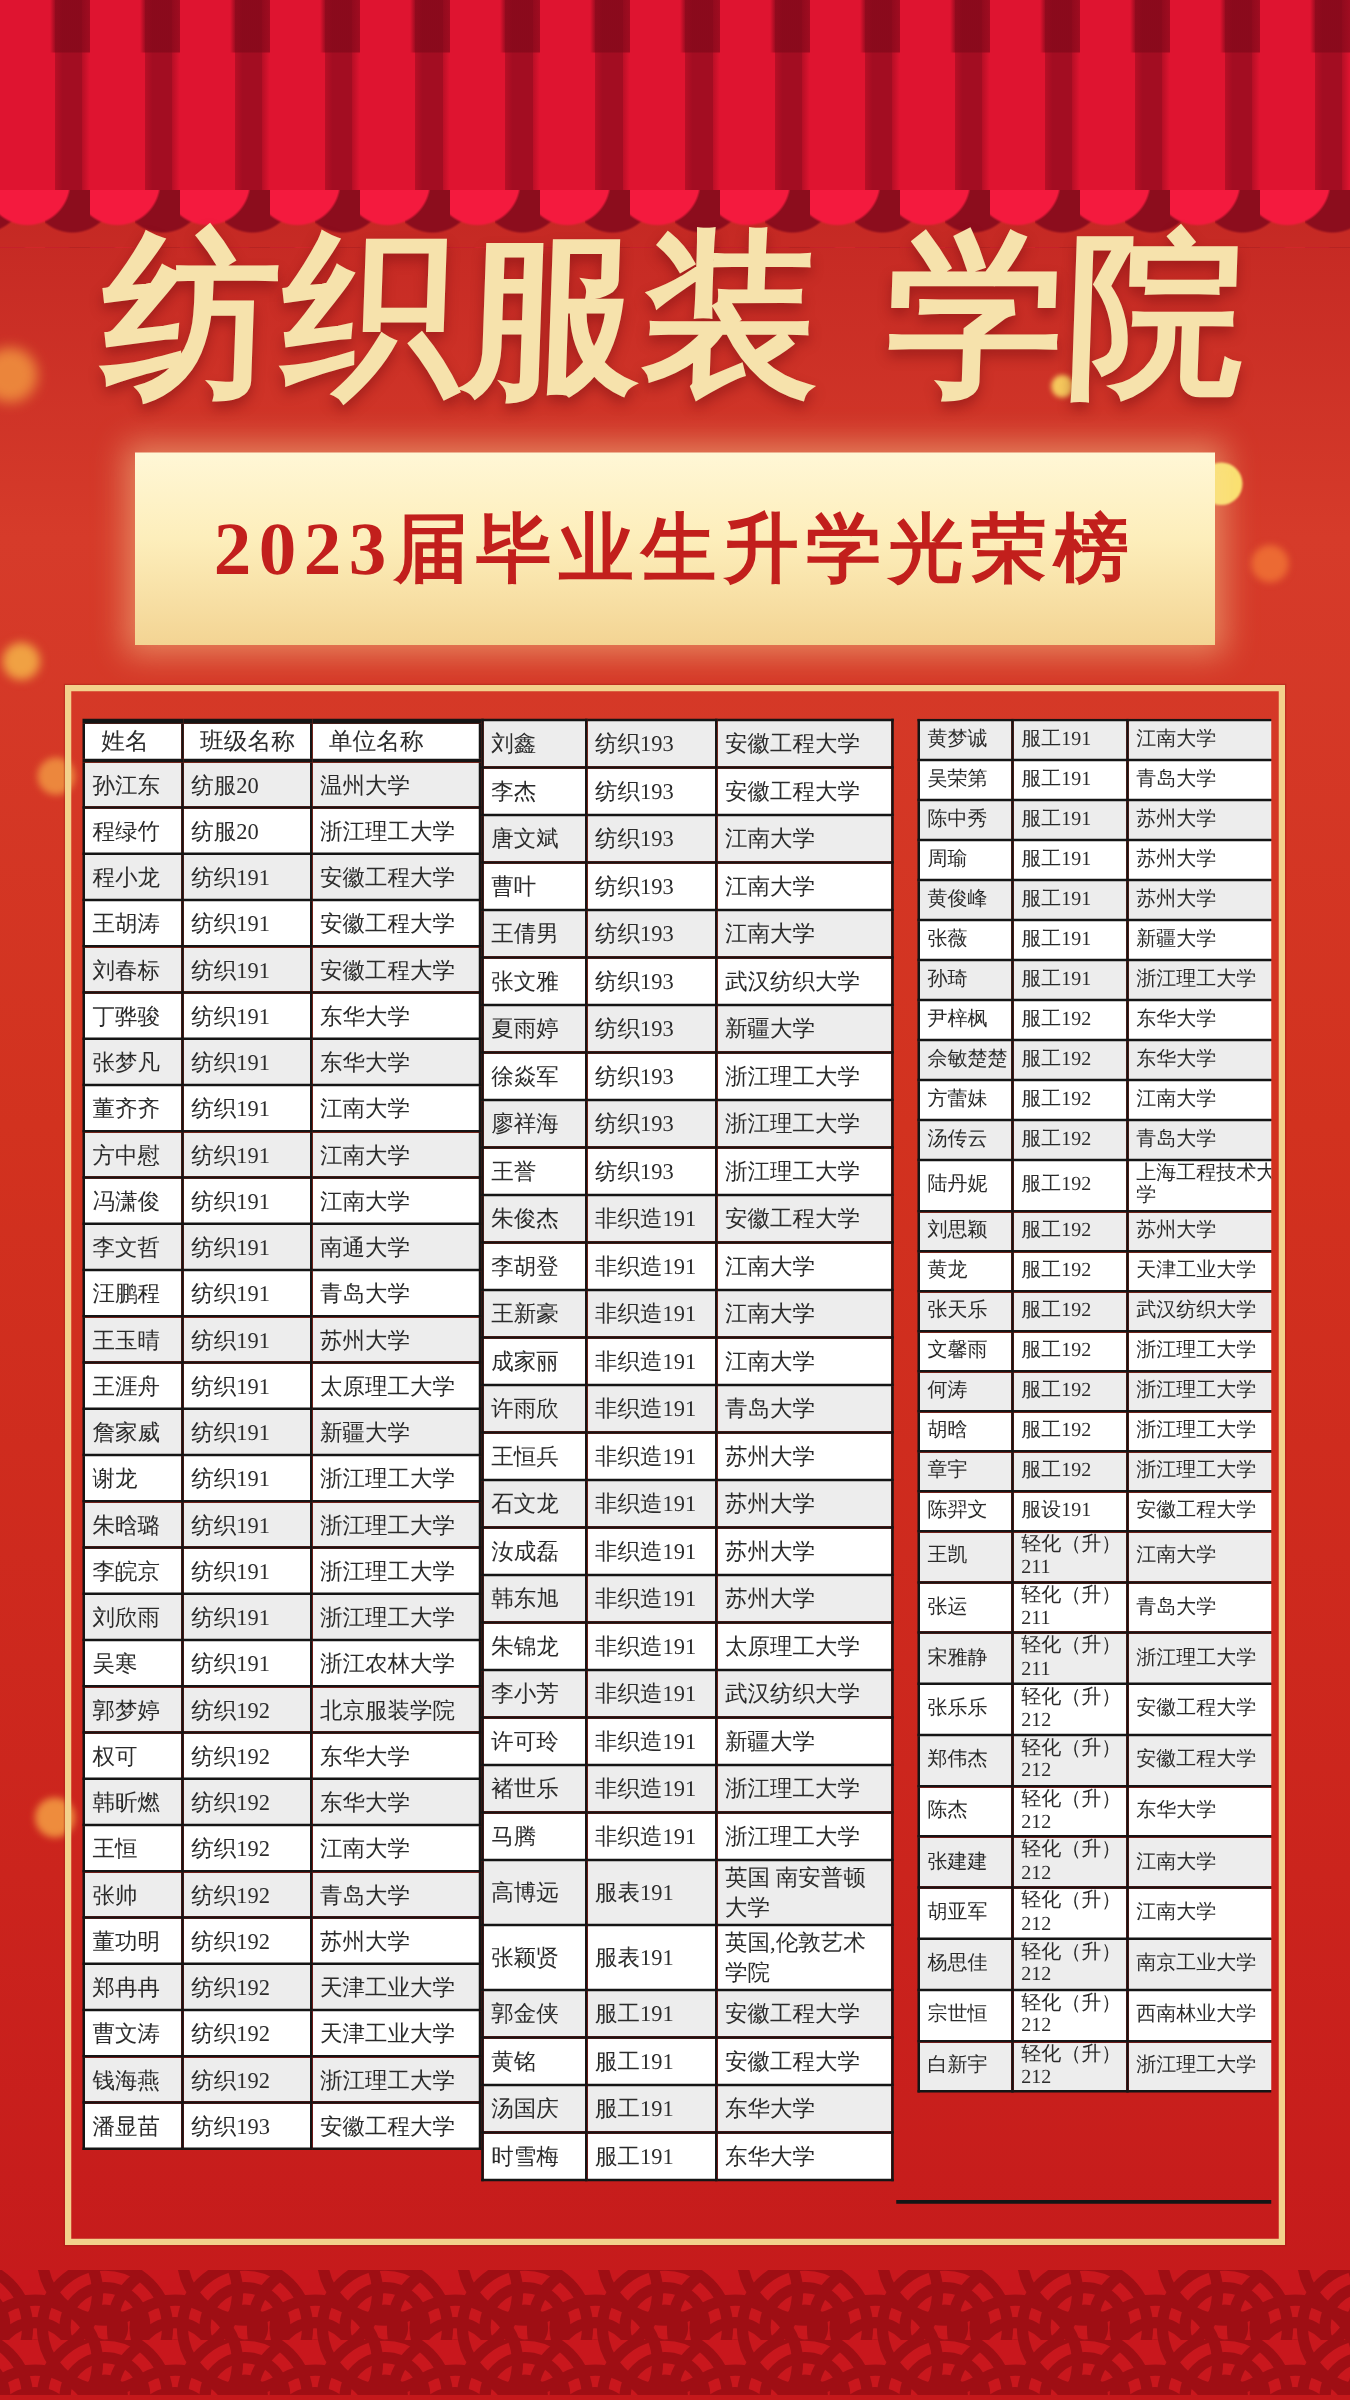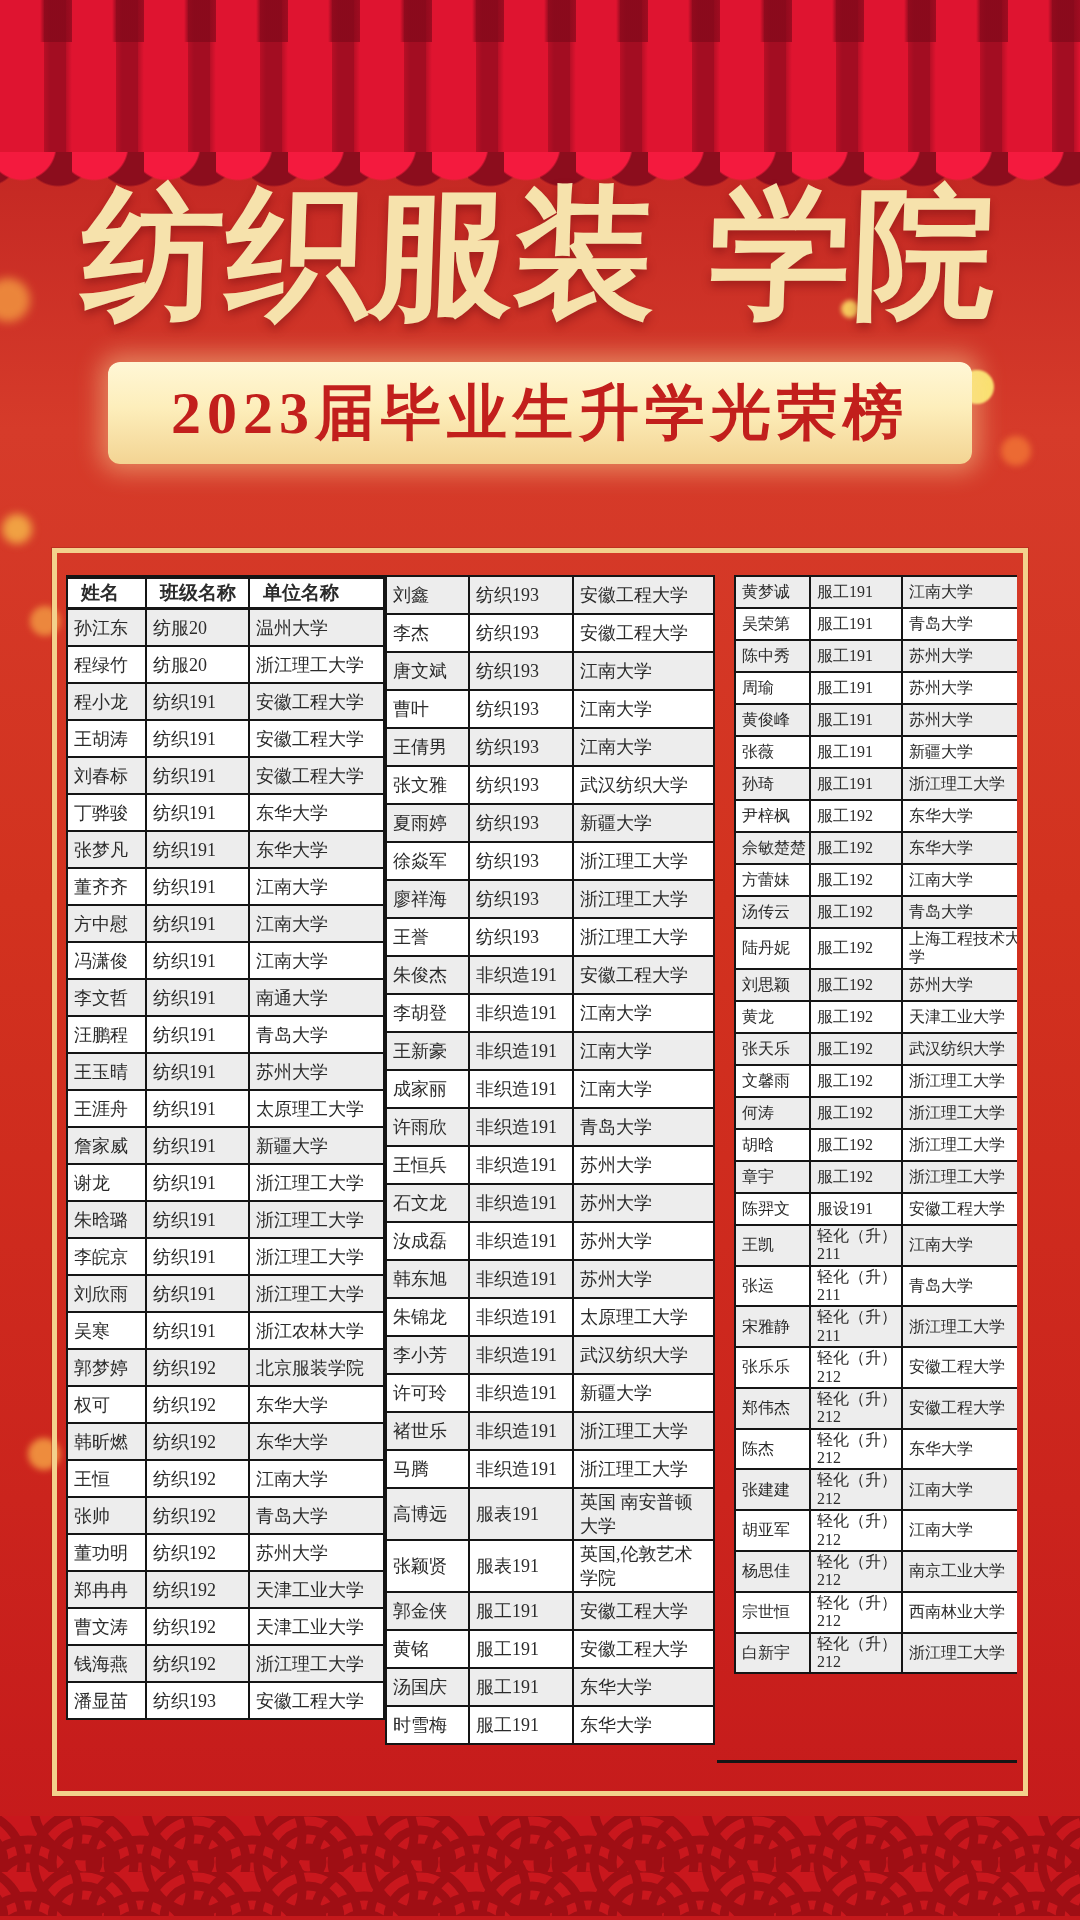--- a/index.html
+++ b/index.html
@@ -28,42 +28,42 @@
   .b5{left:1001px;top:436px;width:30px;height:30px;background:#ec6a33;filter:blur(3px);}
   .b6{left:2px;top:514px;width:30px;height:30px;background:#f0a143;filter:blur(4px);}
   .b7{left:28px;top:1438px;width:32px;height:32px;background:#f0923f;filter:blur(3px);opacity:.95;}
   .b8{left:30px;top:606px;width:30px;height:30px;background:#ef9040;filter:blur(3px);opacity:.9;}
   
   .title{position:absolute;top:178px;left:0;width:100%;margin:0;text-align:center;
     font-family:"DejaVu Serif","Liberation Serif",serif;font-weight:700;font-size:142px;line-height:1.05;
     color:#f6e2ac;letter-spacing:2px;white-space:nowrap;
     text-shadow:0 5px 10px rgba(110,10,15,.45);transform:skewX(-2deg);}
   
-  .banner{position:absolute;top:362px;left:108px;width:864px;height:102px;
-    display:flex;align-items:center;justify-content:center;border-radius:12px;
+  .banner{position:absolute;top:362px;left:108px;width:864px;height:154px;
+    display:flex;align-items:center;justify-content:center;border-radius:0;
     background:linear-gradient(180deg,#fff7d6 0%,#fdeebb 45%,#f3d493 100%);
     box-shadow:0 0 24px 8px rgba(250,225,160,.45);}
   .banner span{font-family:"Liberation Serif",serif;font-weight:700;font-size:60px;
     color:#c21f1c;letter-spacing:6px;white-space:nowrap;}
   
   .frame{position:absolute;left:52px;top:548px;width:966px;height:1238px;
     border:5px solid #f3d18c;box-shadow:0 0 0 1px rgba(150,30,20,.35);}
   
   .tables-clip{position:absolute;left:57px;top:553px;width:966px;height:1238px;overflow:hidden;}
   table{border-collapse:collapse;table-layout:fixed;position:absolute;background:transparent;}
   #t1{left:9px;top:22px;width:317px;}
   #t2{left:328px;top:22px;width:328px;}
   .t3wrap{position:absolute;left:660px;top:22px;width:300px;height:1185px;overflow:hidden;border-bottom:3px solid #151515;}
   #t3{left:0;top:0;width:298px;position:relative;margin-left:17px;}
   #t1 col.c1{width:79px;}  #t1 col.c2{width:103px;} #t1 col.c3{width:135px;}
   #t2 col.c1{width:83px;}  #t2 col.c2{width:104px;} #t2 col.c3{width:141px;}
   #t3 col.c1{width:75px;}  #t3 col.c2{width:92px;}  #t3 col.c3{width:131px;}
   th,td{border:2px solid #151515;padding:1px 3px 1px 6px;text-align:left;vertical-align:middle;
     font-family:"Liberation Serif",serif;color:#2b2b2b;overflow:hidden;}
-  th{font-family:"Liberation Sans",sans-serif;font-weight:700;font-size:19px;background:#ffffff;height:26px;border-top-width:4px;border-bottom-width:3px;padding-left:13px;}
+  th{font-family:"Liberation Sans",sans-serif;font-weight:400;font-size:19px;background:#ffffff;height:26px;border-top-width:4px;border-bottom-width:3px;padding-left:13px;}
   #t1 td,#t2 td{font-size:18px;}
   #t1 td{height:33px;}
   #t2 td{height:34px;}
   #t3 td{font-size:16px;height:28px;line-height:1.15;}
   tbody tr:nth-child(odd) td{background:#ededed;}
   tbody tr:nth-child(even) td{background:#ffffff;}
   #t1 tbody tr:nth-child(odd) td{background:#ededed;}
   
   .wave-band{position:absolute;left:0;top:1816px;width:1080px;height:100px;display:block;}
 </style>

